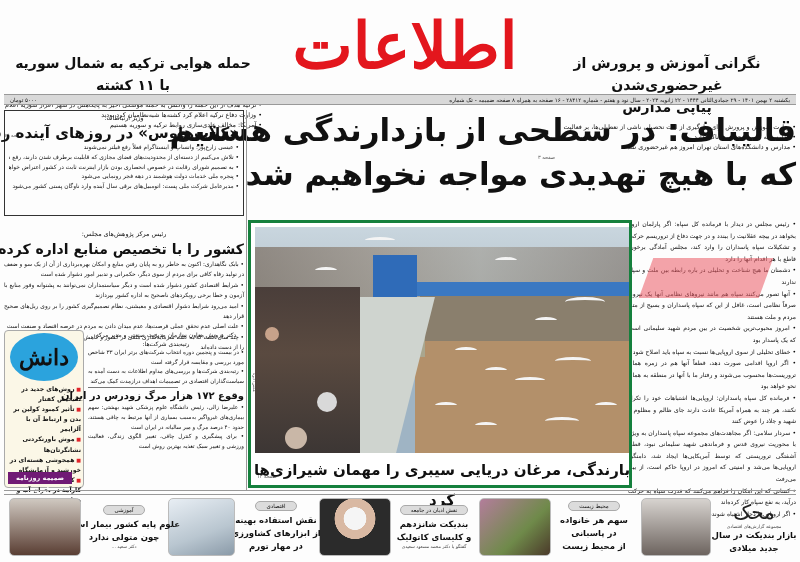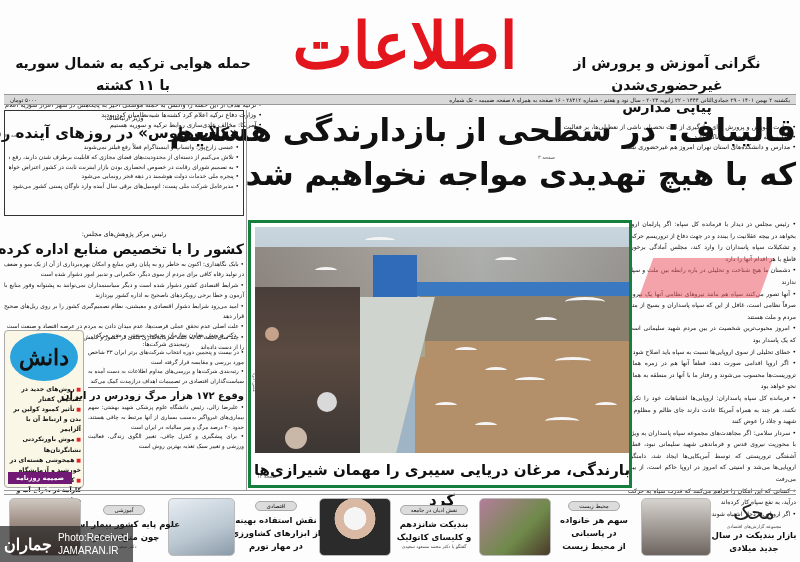--- a/index.html
+++ b/index.html
@@ -282,23 +282,16 @@
       <div class="teaser-text" style="width:80px;">
         <div class="tag">آموزشی</div>
         <div class="teaser-title">علوم پایه کشور بیمار است</div>
         <div class="teaser-title">چون متولی ندارد</div>
         <div class="teaser-author">دکتر سعید ...</div>
       </div>
       <div class="thumb" style="width:72px;background:linear-gradient(#cfc8c0,#5a3e33);"></div>
     </div>
   </div>
 
-  <div class="overlay-watermark">
-    <span class="overlay-logo">جماران</span>
-    <div class="overlay-text">
-      <div>Photo:Received</div>
-      <div>JAMARAN.IR</div>
-    </div>
-  </div>
 
   <div class="col-sep" style="left:246px;top:110px;width:1px;height:380px;"></div>
   <div class="col-sep" style="left:4px;top:490px;width:792px;height:1px;"></div>
 </div>
 
 </body></html>

